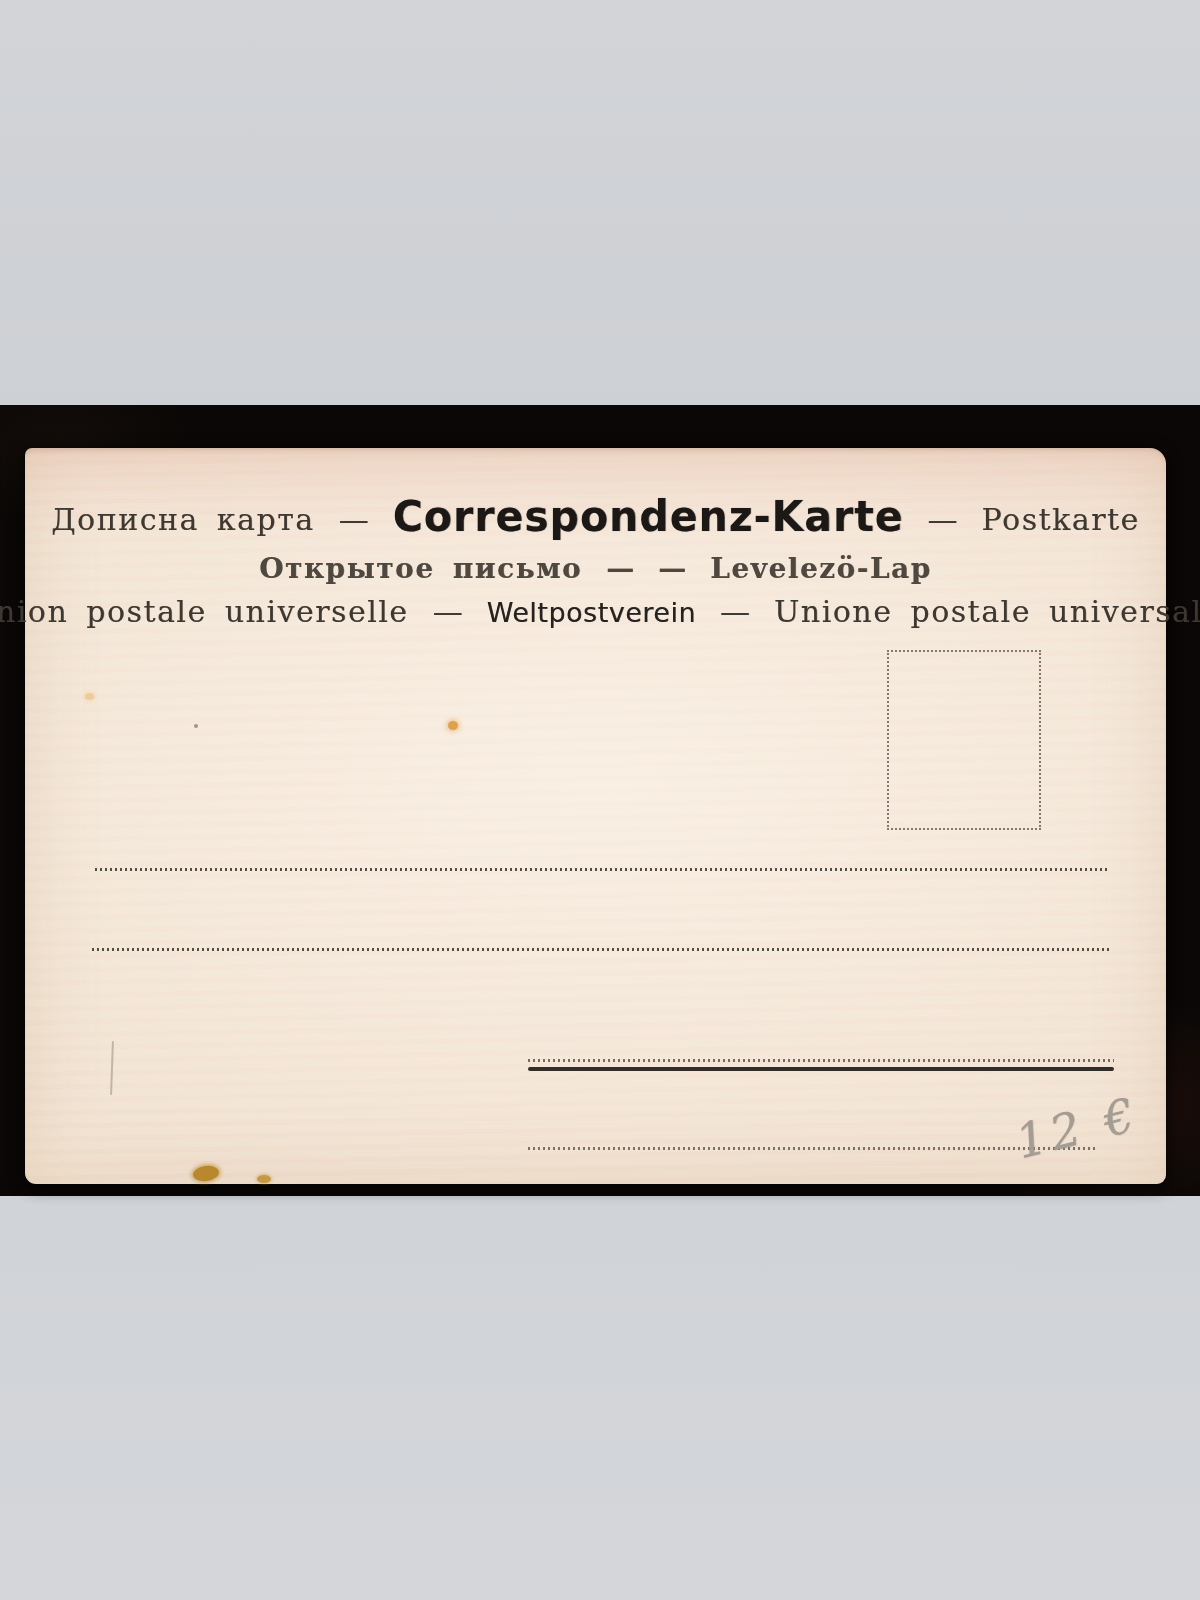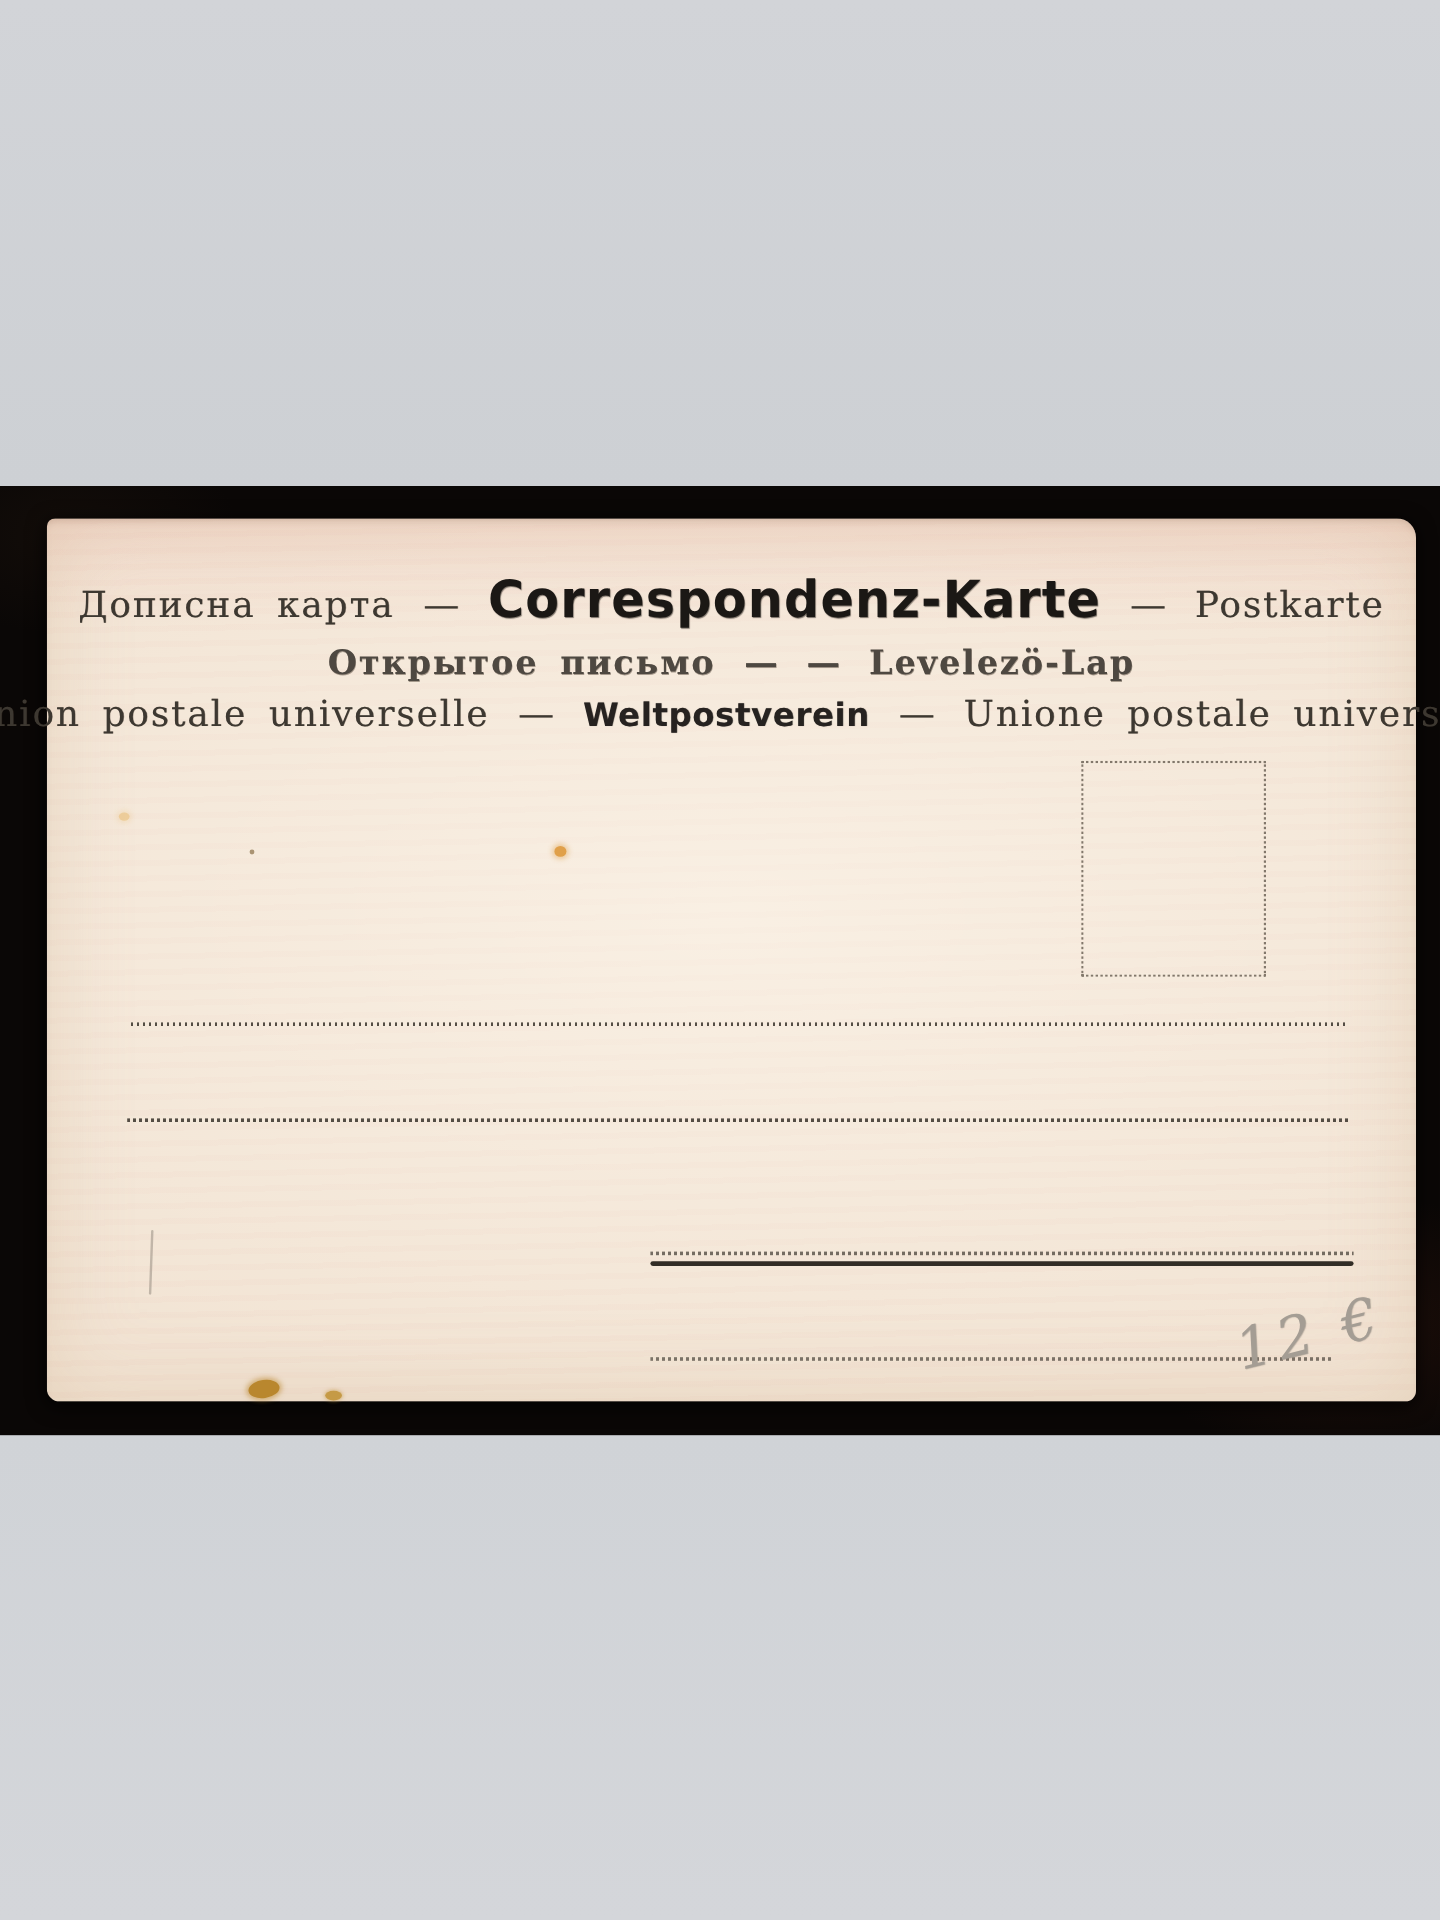--- a/index.html
+++ b/index.html
@@ -12,32 +12,31 @@
   .scan-bar.top{top:0;height:405px;background:linear-gradient(180deg,#d2d4d8 0%,#cdd0d4 100%);}
   .scan-bar.bottom{top:1196px;height:404px;background:linear-gradient(180deg,#d0d3d7 0%,#d4d6da 100%);}
   .scan-black{
     position:absolute;left:0;top:405px;width:1200px;height:791px;
     background:
       radial-gradient(260px 160px at 1120px 700px, rgba(70,30,18,0.35), rgba(0,0,0,0) 70%),
       radial-gradient(200px 120px at 60px 40px, rgba(45,30,18,0.25), rgba(0,0,0,0) 70%),
       #0a0706;
   }
   .postcard{
-    position:absolute;left:25px;top:432px;width:1141px;height:736px;
+    position:absolute;left:25px;top:448px;width:1141px;height:736px;
     border-radius:7px 16px 9px 11px;
     background:
       radial-gradient(120% 95% at 50% 45%, rgba(255,249,240,0.55) 0%, rgba(255,249,240,0) 62%),
       linear-gradient(180deg, rgba(240,190,180,0.30) 0%, rgba(240,190,180,0.12) 45px, rgba(240,190,180,0) 95px),
       repeating-linear-gradient(179deg, rgba(233,186,174,0.08) 0 5px, rgba(255,255,255,0) 5px 13px),
       #f2e4d4;
     box-shadow:
       0 3px 16px rgba(0,0,0,0.85),
       inset 0 0 70px rgba(203,168,132,0.30),
       inset 0 5px 9px -6px rgba(95,60,40,0.40);
-    margin-left: 14px;
   }
   .row{
     position:absolute;left:0;width:100%;
     display:flex;justify-content:center;align-items:baseline;gap:24px;
     white-space:nowrap;
   }
   .serif{
     font-family:"DejaVu Serif", serif;
     color:#45403a;
     letter-spacing:1.5px;word-spacing:7px;
@@ -48,21 +47,21 @@
   .dash{letter-spacing:0;}
   .main-title{
     font-family:"DejaVu Sans", sans-serif;
     font-weight:bold;font-size:41px;letter-spacing:1px;
     color:#1b1815;
     transform:scaleY(1.04);
     text-shadow:0.6px 0.6px 0.8px rgba(25,20,15,0.55);
   }
   .sub-bold{
     font-family:"DejaVu Sans", sans-serif;
-    font-weight:bold;font-size:27px;letter-spacing:0.5px;
+    font-weight:normal;font-size:27px;letter-spacing:0.5px;
     color:#262220;
     text-shadow:0.4px 0.4px 0.6px rgba(30,25,20,0.5);
   }
   .row1{top:44px;}
   .row2{top:104px;font-weight:bold;}
   .row3{top:146px;}
   .row4{top:194px;}
   .stamp-box{
     position:absolute;left:862px;top:202px;width:150px;height:176px;
     border:2px dotted #6e6458;

